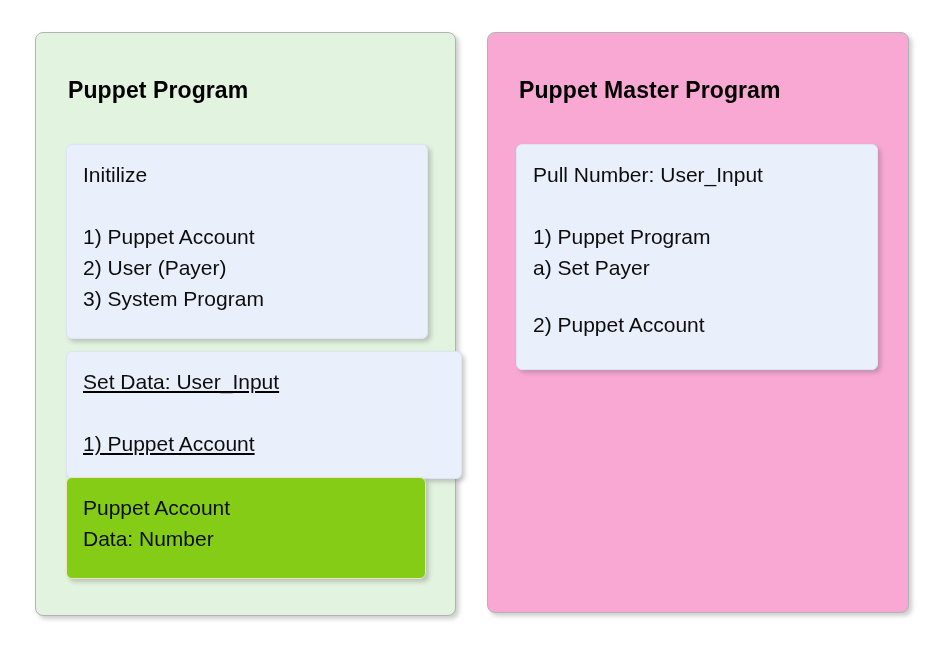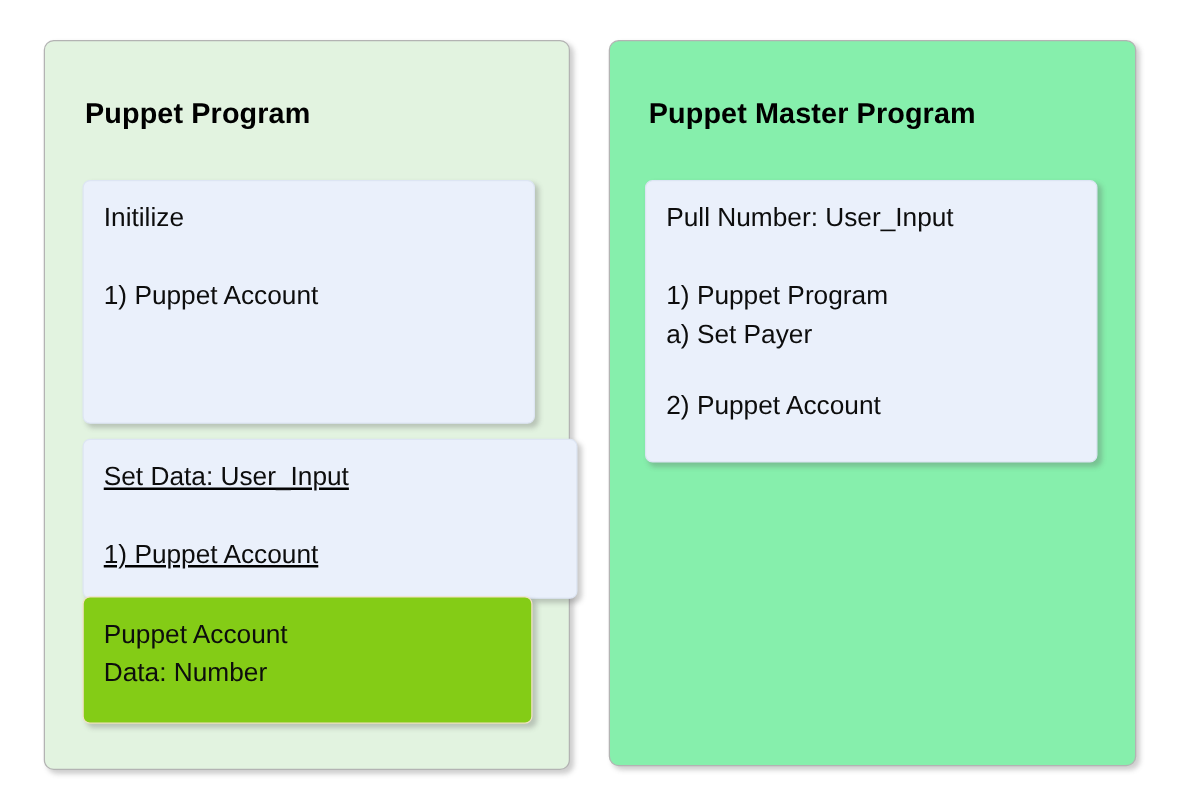--- a/index.html
+++ b/index.html
@@ -32,21 +32,21 @@
     top: 32px;
     width: 421px;
     height: 584px;
     background: #e2f3e0;
   }
   .panel-pink {
     left: 487px;
     top: 32px;
     width: 422px;
     height: 581px;
-    background: #86efac;
+    background: #f9a8d4;
   }
   .panel-title {
     position: absolute;
     font-size: 23px;
     font-weight: bold;
     color: #000000;
     letter-spacing: 0.1px;
     white-space: nowrap;
   }
   .title-green { left: 32px; top: 44px; }
@@ -84,20 +84,22 @@
 <div class="canvas">
 
   <div class="panel panel-green">
 
     <div class="panel-title title-green">Puppet Program</div>
 
     <div class="card card-blue c-init">
       <div class="line">Initilize</div>
       <div class="gap"></div>
       <div class="line">1) Puppet Account</div>
+      <div class="line">2) User (Payer)</div>
+      <div class="line">3) System Program</div>
     </div>
 
     <div class="card card-blue c-setdata">
       <div class="line">Set Data: User_Input</div>
       <div class="gap"></div>
       <div class="line">1) Puppet Account</div>
     </div>
 
     <div class="card card-orange c-account">
       <div class="line">Puppet Account</div>

